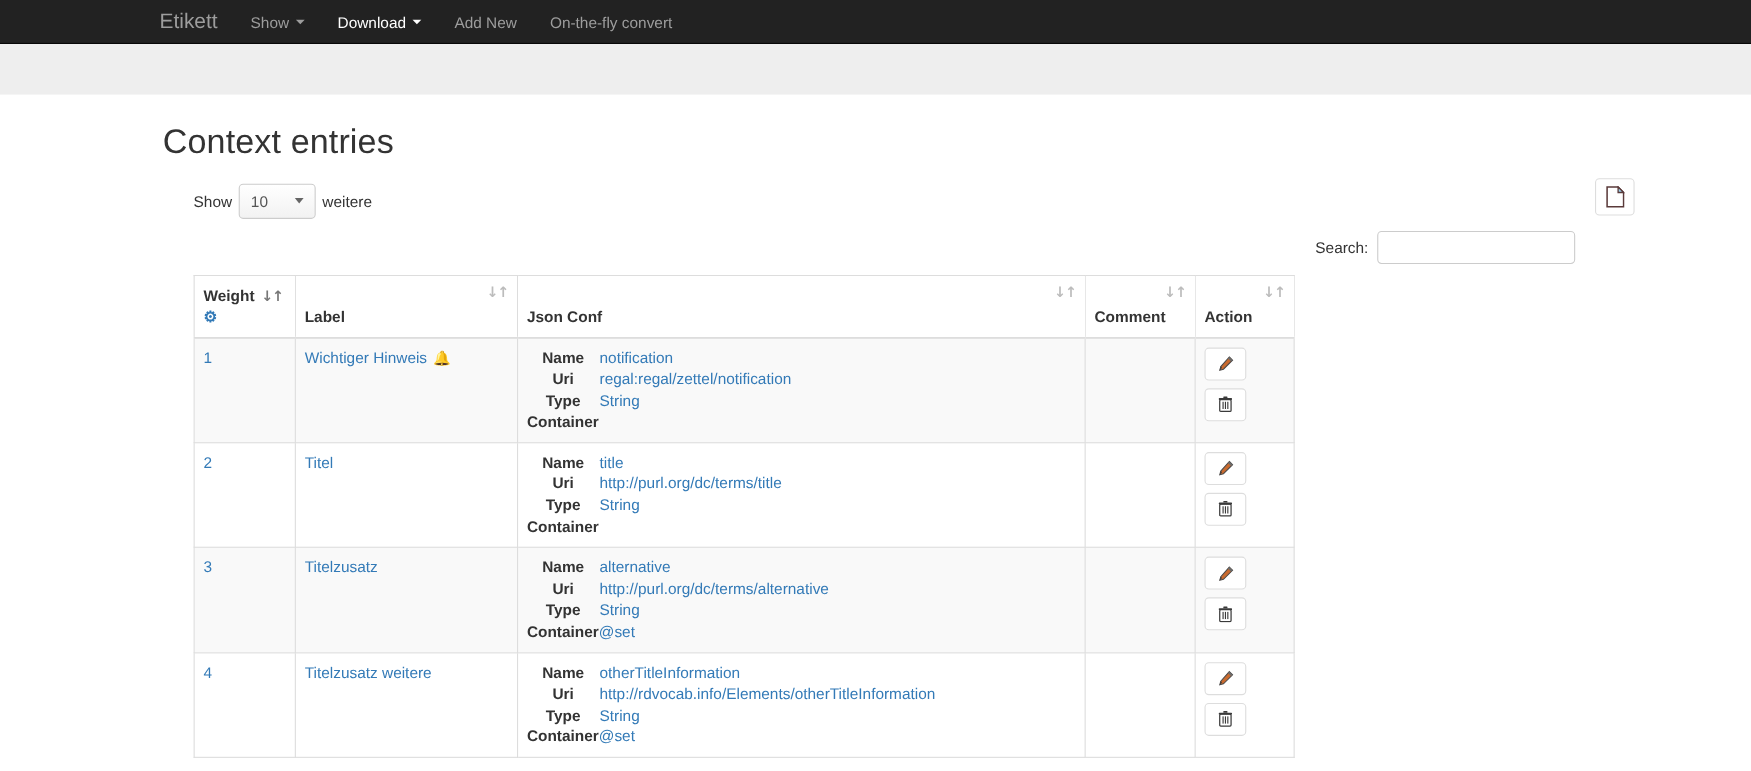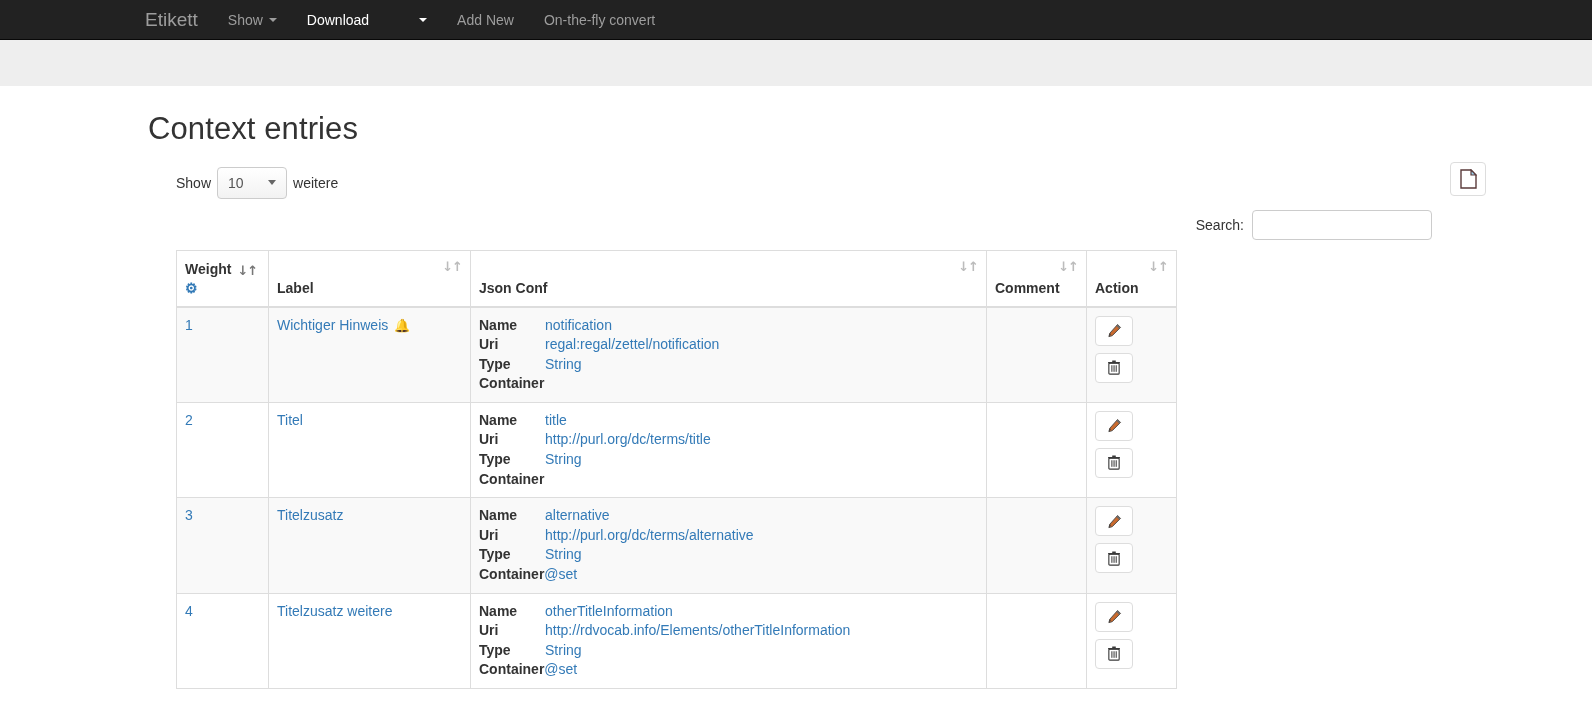--- a/index.html
+++ b/index.html
@@ -37,21 +37,21 @@
     color: #9d9d9d;
     font-size: 14px;
     padding: 10px 15px;
     line-height: 20px;
     text-decoration: none;
     white-space: nowrap;
     display: inline-flex;
     align-items: center;
     height: 40px;
   }
-  .nav-link.active { color: #ffffff; gap: 44px; }
+  .nav-link.active { color: #ffffff; }
   .caret {
     display: inline-block;
     width: 0; height: 0;
     margin-left: 6px;
     vertical-align: middle;
     border-top: 4px solid currentColor;
     border-right: 4px solid transparent;
     border-left: 4px solid transparent;
   }
 
@@ -256,20 +256,21 @@
 
   
   .json-conf { margin: 0; }
   .json-row { display: flex; line-height: 19.6px; }
   .json-key {
     font-weight: bold;
     color: #333333;
     width: 66px;
     flex: 0 0 auto;
     white-space: nowrap;
+    text-align: center;
   }
   .json-val {
     color: #337ab7;
     white-space: nowrap;
   }
   .json-row.container-row { display: block; }
   .json-row.container-row .json-key { display: inline; width: auto; }
   .json-row.container-row .json-val { display: inline; }
 
   

